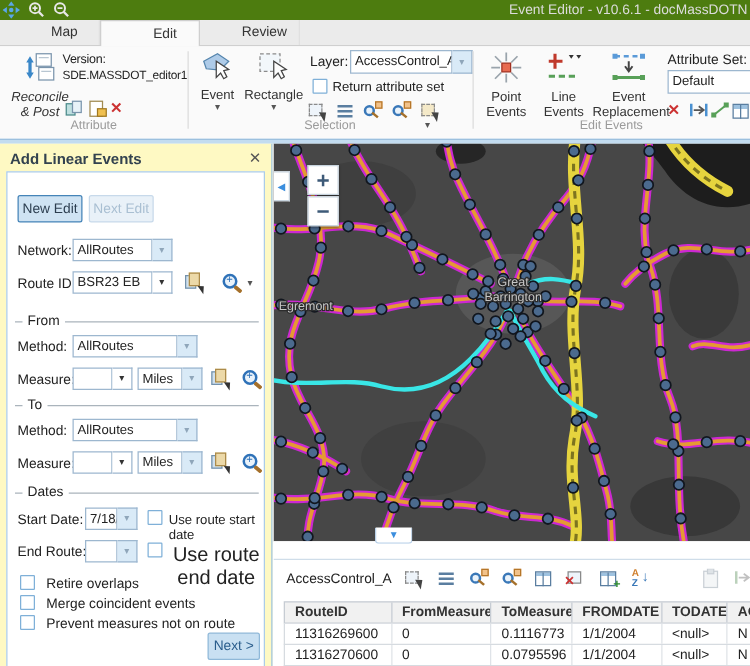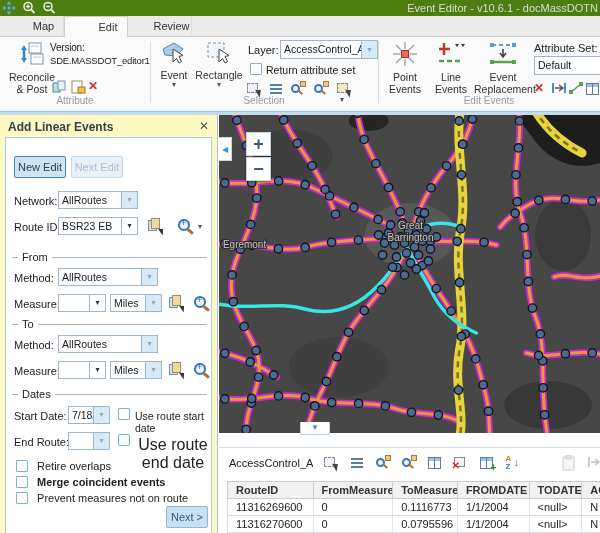--- a/index.html
+++ b/index.html
@@ -10,21 +10,21 @@
   }
   .abs { position:absolute; }
 
   
   #titlebar { left:0; top:0; width:600px; height:16px; background:#4d7c0f; display:flex; align-items:center; padding:0 2px; }
   #titlebar .tbi { width:16px; height:14px; margin-right:4px; position:relative; cursor:pointer; }
   #title-text { margin-left:auto; color:#dcdcdc; font-size:11px; white-space:nowrap; overflow:hidden; }
 
   
   #tabbar { left:0; top:16px; width:600px; height:21px; background:#ebebeb; border-bottom:1px solid #cfcfcf; display:flex; }
-  .tab { width:64px; text-align:center; line-height:20px; color:#333; cursor:pointer; border-right:1px solid #e0e0e0;padding-left:24px; }
+  .tab { width:80px; text-align:center; line-height:20px; color:#333; cursor:pointer; border-right:1px solid #e0e0e0;padding-left:24px; }
   .tab.active { background:#fafafa; border:1px solid #cfcfcf; border-bottom:none; height:21px; }
 
   
   #ribbon { left:0; top:37px; width:600px; height:74px; background:#fafafa; }
   .rdiv { position:absolute; top:4px; width:1px; height:62px; background:#dcdcdc; }
   .grouplabel { position:absolute; top:58px; font-size:10px; color:#9a9a9a; text-align:center; }
   .bigbtn { position:absolute; text-align:center; font-size:10.5px; color:#333; line-height:12px; cursor:pointer; }
   .bigbtn .bico { display:block; margin:2px auto 2px auto; }
   .caret { font-size:8px; color:#555; line-height:8px; }
   .rsmicon { position:absolute; width:16px; height:16px; cursor:pointer; }
@@ -138,21 +138,21 @@
   </div>
 
   <div id="tabbar" class="abs">
     <div class="tab">Map</div>
     <div class="tab active">Edit</div>
     <div class="tab">Review</div>
   </div>
 
   <div id="ribbon" class="abs">
 
-    <div class="bigbtn" style="left:4px;top:2px;width:56px;">
+    <div class="bigbtn" style="left:4px;top:2px;width:56px;font-style:italic;">
       <span class="bico">
         <svg width="26" height="26" viewBox="0 0 26 26">
             <rect x="10" y="2" width="12" height="10" fill="#fff" stroke="#7a94ac"></rect>
             <rect x="12" y="13" width="12" height="10" fill="#fff" stroke="#7a94ac"></rect>
             <line x1="12" y1="5" x2="20" y2="5" stroke="#b8c6d2"></line>
             <line x1="14" y1="16" x2="22" y2="16" stroke="#b8c6d2"></line>
             <path d="M5,4 L8,9 L6.3,9 L6.3,17 L8,17 L5,22 L2,17 L3.7,17 L3.7,9 L2,9 Z" fill="#3a87c8"></path>
           </svg>
       </span>
       <span>Reconcile &amp; Post</span>
@@ -386,21 +386,21 @@
       </div>
       <span class="checkbox abs" style="left:112px;top:296px;"></span>
       <span class="plabel" style="left:129px;top:298px;font-size:16px;text-align:center;">Use route end date</span>
 
       <div class="optrow" style="top:322px;">
         <span class="checkbox"></span>
         <span style="margin-left:6px;">Retire overlaps</span>
       </div>
       <div class="optrow" style="top:338px;">
         <span class="checkbox"></span>
-        <span style="margin-left:6px;font-weight:bold;">Merge coincident events</span>
+        <span style="margin-left:6px;">Merge coincident events</span>
       </div>
       <div class="optrow" style="top:354px;">
         <span class="checkbox"></span>
         <span style="margin-left:6px;">Prevent measures not on route</span>
       </div>
 
       <div class="pbtn" style="left:160px;top:368px;width:42px;background:#c9e0f2;border-color:#8fb8d8;color:#2a5d8c;">Next &gt;</div>
     </div>
   </div>
 

